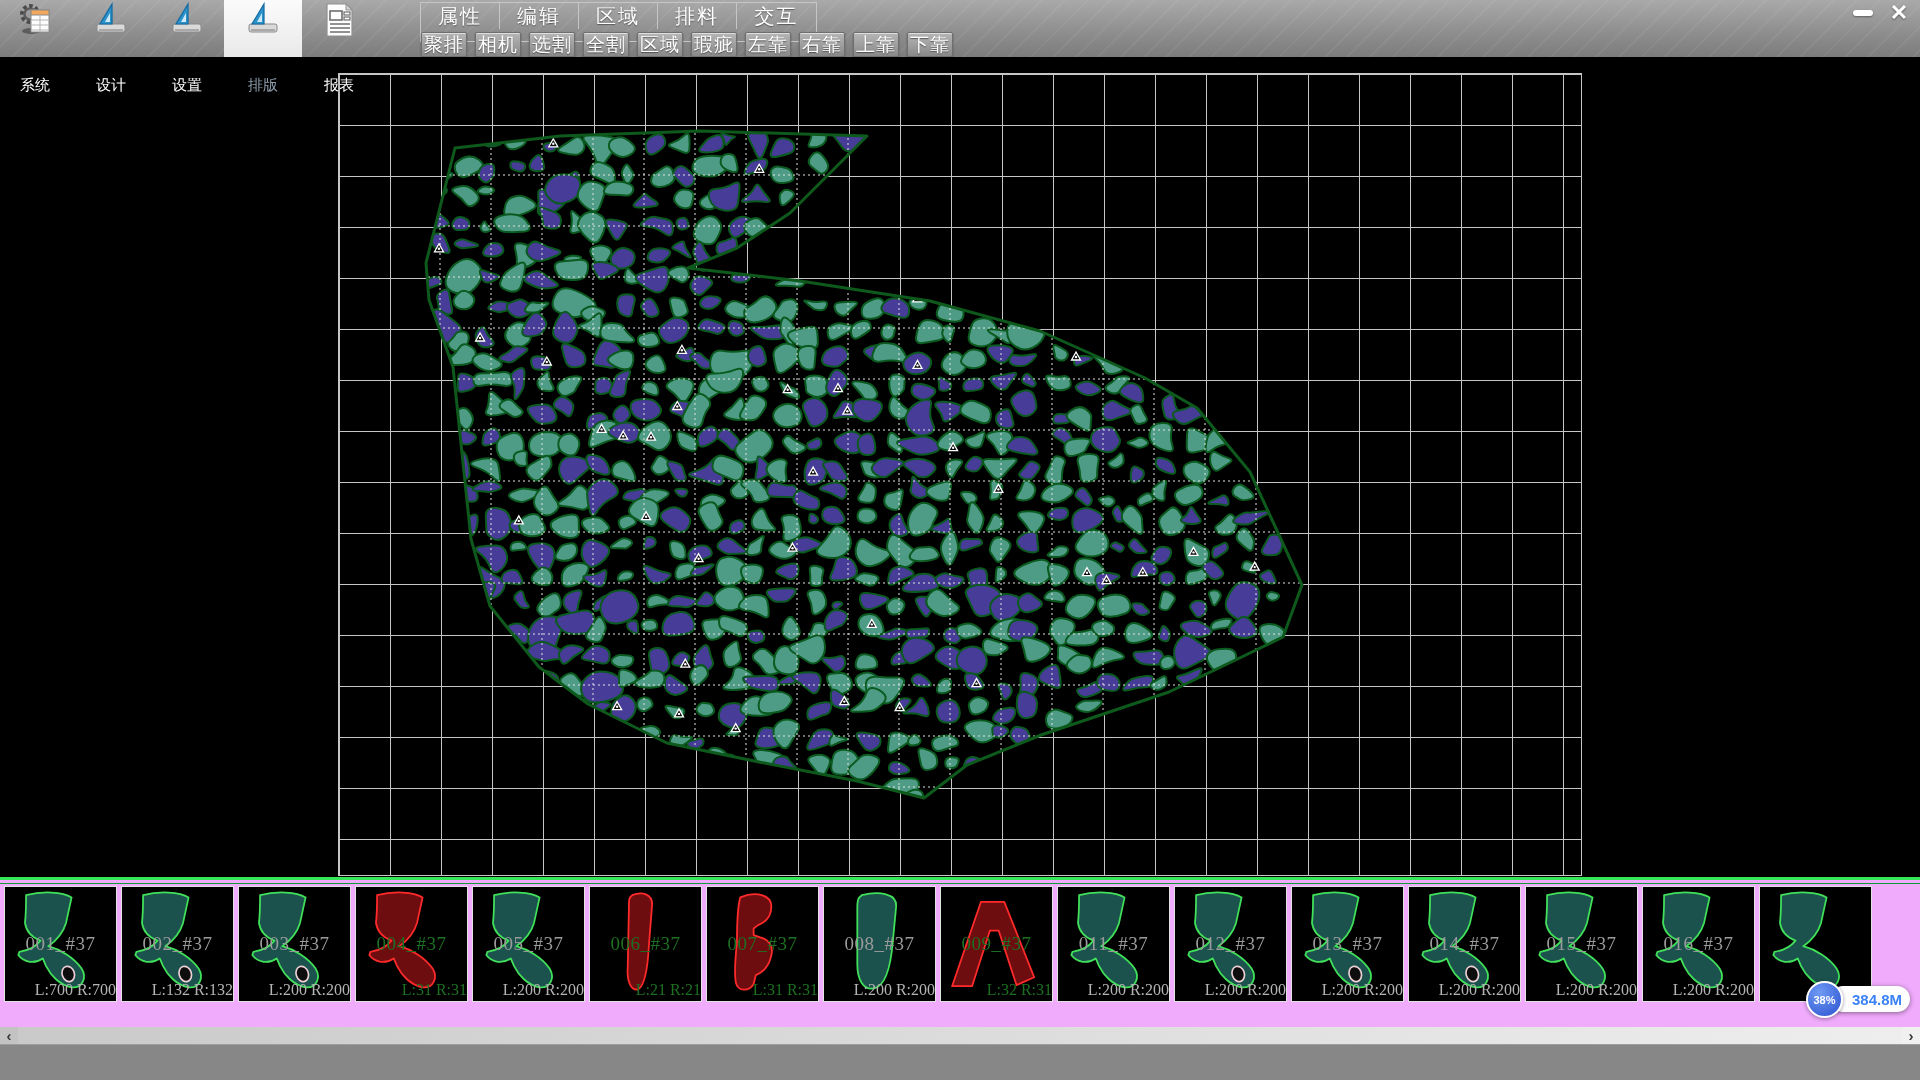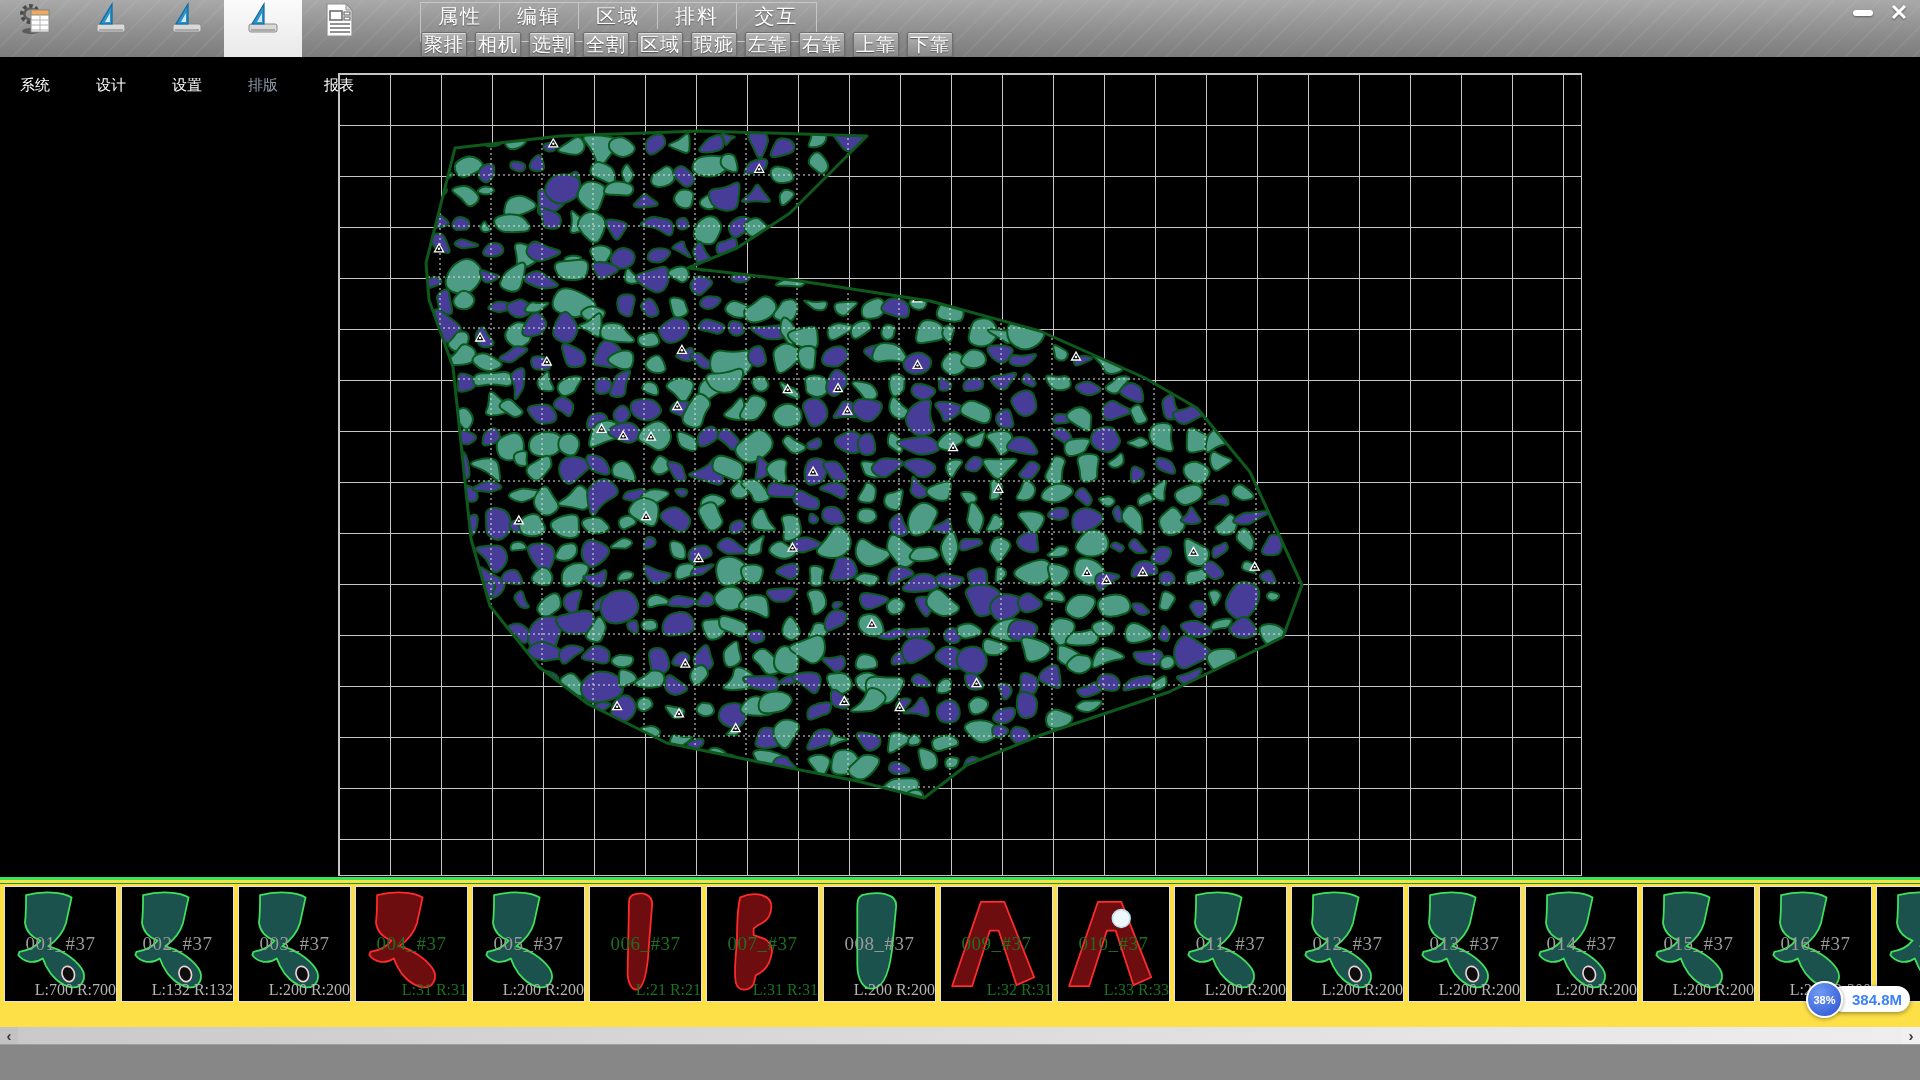--- a/index.html
+++ b/index.html
@@ -42,21 +42,21 @@
   .min-bar { width:20px; height:6px; background:#fff; border-radius:3px; box-shadow:0 1px 2px rgba(0,0,0,.4); }
   .close-x { color:#fff; font-size:22px; font-weight:bold; text-shadow:0 1px 2px rgba(0,0,0,.45); line-height:22px; }
 
   
   .canvas { position:absolute; left:0; top:57px; width:1920px; height:820px; background:#000; }
   .nest-grid { position:absolute; left:338px; top:16px; width:1244px; height:803px;
     border:1px solid #c6c6c6; }
   .nest-svg { position:absolute; left:0; top:0; width:1920px; height:820px; z-index:2; }
 
   
-  .thumb-strip { position:absolute; left:0; top:877px; width:1920px; height:150px; background:#fde047; }
+  .thumb-strip { position:absolute; left:0; top:877px; width:1920px; height:150px; background:#f0abfc; }
   .thumb-strip .green-lines { position:absolute; left:0; top:0; width:100%; height:9px;
     background-image:linear-gradient(#35e659,#35e659), linear-gradient(#0f9a38,#0f9a38);
     background-size:100% 3px, 100% 1px; background-position:0 0, 0 6px; background-repeat:no-repeat; }
   .cells { position:absolute; left:4px; top:9px; display:flex; gap:4px; }
   .cell { position:relative; flex:none; width:113px; height:116px; background:#000;
     border:1px solid #e2e2e2; overflow:hidden; }
   .cell svg { position:absolute; left:0; top:0; width:111px; height:114px; }
   .cell .name { position:absolute; left:0; top:46px; width:100%; text-align:center; z-index:2;
     font-family:"Liberation Serif", serif; font-size:19px; letter-spacing:.5px; white-space:nowrap; }
   .cell .val  { position:absolute; left:0; bottom:2px; width:100%; text-align:right; z-index:2;
@@ -1065,28 +1065,20 @@
         <div class="name">008_#37</div>
         <div class="val">L:200 R:200</div>
       </div>
       <div class="cell t-green">
         <svg viewBox="0 0 100 100">
           <path d="M10 88 L36 12 L57 12 L84 80 L68 87 L52 38 L44 38 L28 88 Z" fill="#6e0d10" stroke="#ff2a2a" stroke-width="1.6" stroke-linejoin="round"></path>
         </svg>
         <div class="name">009_#37</div>
         <div class="val">L:32 R:31</div>
       </div>
-      <div class="cell t-green">
-        <svg viewBox="0 0 100 100">
-          <path d="M10 88 L36 12 L57 12 L84 80 L68 87 L52 38 L44 38 L28 88 Z" fill="#6e0d10" stroke="#ff2a2a" stroke-width="1.6" stroke-linejoin="round"></path>
-          <circle cx="57" cy="27" r="8" fill="#eef8fd" stroke="#bfe2ee" stroke-width="1.5"></circle>
-        </svg>
-        <div class="name">010_#37</div>
-        <div class="val">L:33 R:33</div>
-      </div>
       <div class="cell t-gray">
         <svg viewBox="0 0 100 100">
           <path d="M19 6 C34 2 52 3 60 8 L55 31 C52 41 46 47 39 52 C50 55 62 62 69 72 C74 80 70 90 60 89 C49 87 41 78 37 70 L34 63 C27 68 17 67 12 60 L13 57 C21 56 28 52 32 47 C24 44 19 38 18 31 C19 22 19 14 19 6 Z" fill="#1c524e" stroke="#41e05a" stroke-width="1.6" stroke-linejoin="round"></path>
         </svg>
         <div class="name">011_#37</div>
         <div class="val">L:200 R:200</div>
       </div>
       <div class="cell t-gray">
         <svg viewBox="0 0 100 100">
           <path d="M19 6 C34 2 52 3 60 8 L55 31 C52 41 46 47 39 52 C50 55 62 62 69 72 C74 80 70 90 60 89 C49 87 41 78 37 70 L34 63 C27 68 17 67 12 60 L13 57 C21 56 28 52 32 47 C24 44 19 38 18 31 C19 22 19 14 19 6 Z" fill="#1c524e" stroke="#41e05a" stroke-width="1.6" stroke-linejoin="round"></path>

